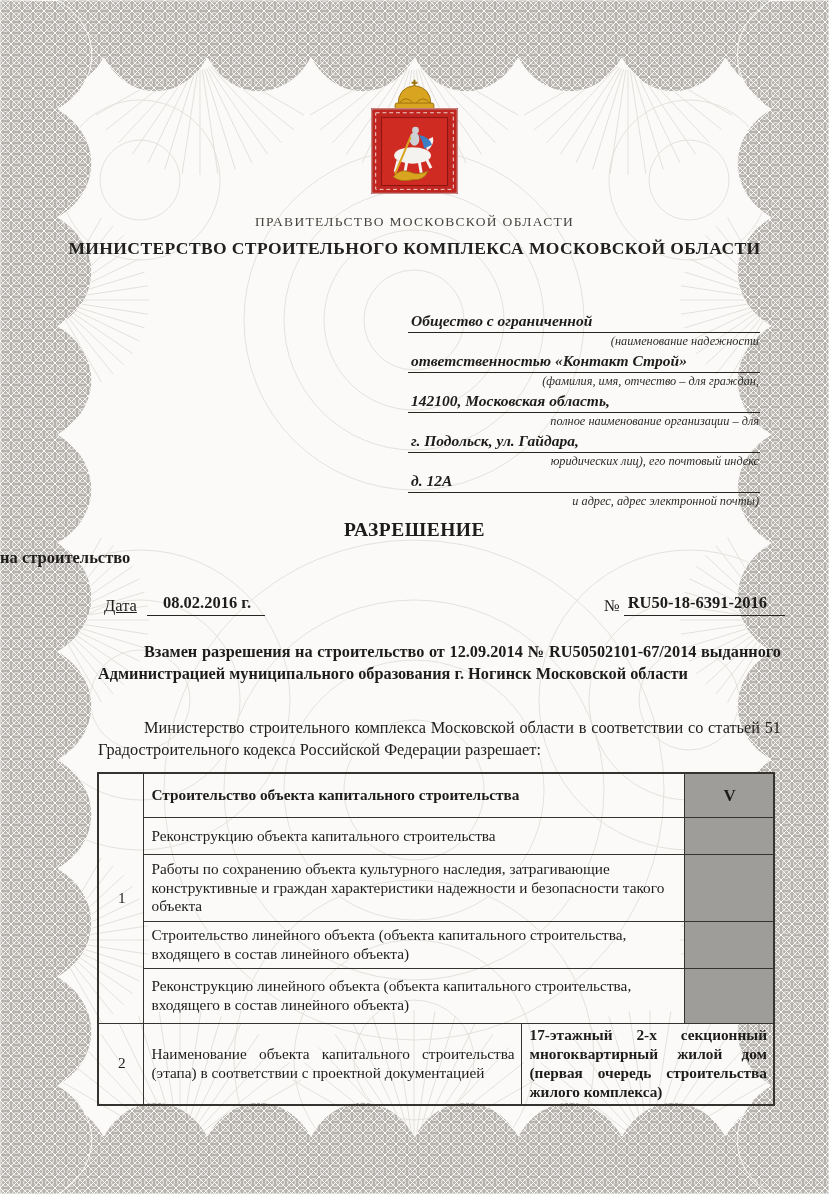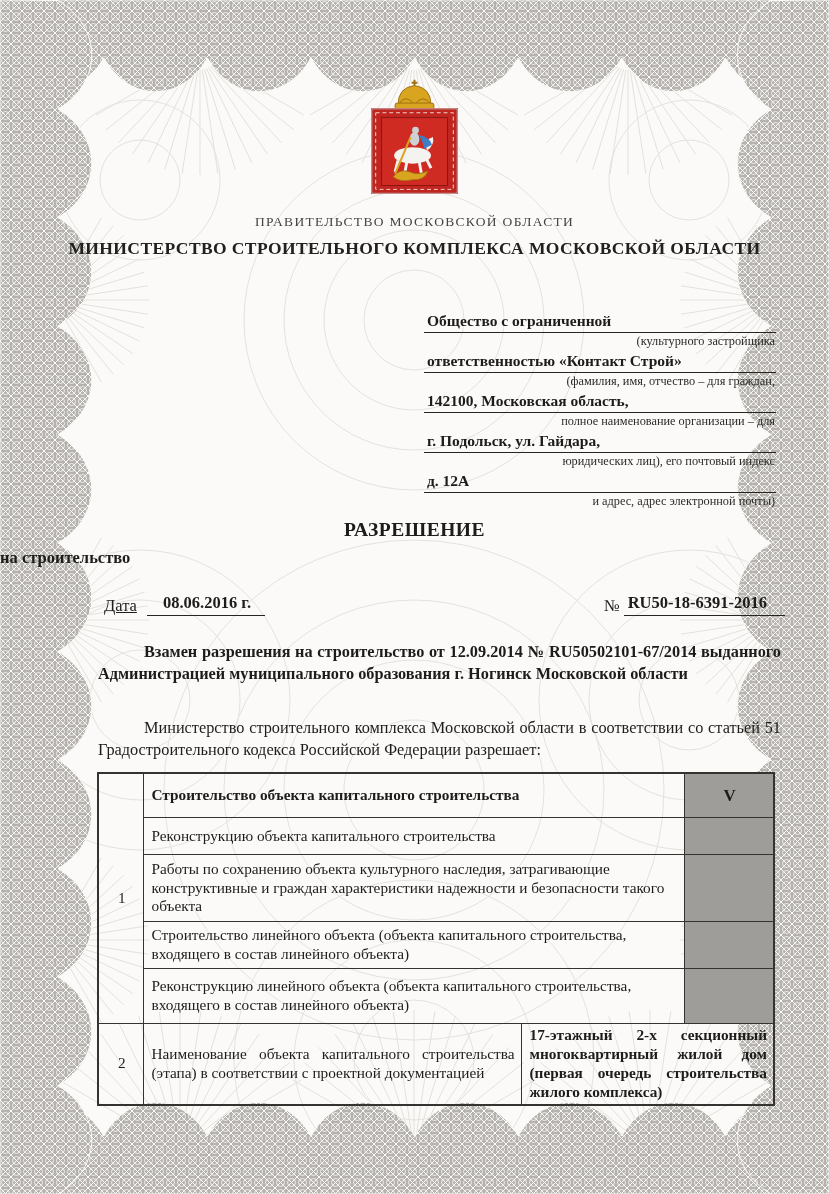--- a/index.html
+++ b/index.html
@@ -15,21 +15,21 @@
   #guilloche{position:absolute;left:0;top:0;z-index:0;}
   .content{position:absolute;left:0;top:0;width:100%;height:100%;z-index:1;}
 
   .emblem{position:absolute;left:366px;top:78px;width:97px;height:118px;}
 
   .gov-line{position:absolute;top:214px;left:0;width:100%;text-align:center;
     font-size:13.5px;letter-spacing:1.3px;color:#454440;}
   .ministry-line{position:absolute;top:238px;left:50px;width:729px;text-align:center;
     font-size:17.5px;font-weight:bold;letter-spacing:.4px;color:#21201e;}
 
-  .fields{position:absolute;left:424px;top:311px;width:352px;}
+  .fields{position:absolute;left:408px;top:311px;width:352px;font-style:italic;}
   .field-value{font-weight:bold;font-size:15.5px;line-height:19px;
     border-bottom:1.6px solid #26251f;padding:0 0 2px 3px;white-space:nowrap;}
   .field-caption{font-size:12.3px;line-height:13px;text-align:right;
     color:#2c2b28;padding:2px 1px 3px 0;}
 
   .doc-title{position:absolute;top:519px;left:0;width:100%;text-align:center;
     font-size:19.5px;font-weight:bold;letter-spacing:.5px;}
   .doc-subtitle{position:absolute;top:548px;left:0;width:100%;
     font-size:16.5px;font-weight:bold;}
 
@@ -329,21 +329,21 @@
 
       <path d="M28 101 q7 -9 17 -5 q9 4 19 -1 q-4 10 -16 9 q-13 3 -20 -3 Z" fill="#d9a520" stroke="#9c7110" stroke-width="0.8"></path>
     </svg>
 
     <div class="gov-line">ПРАВИТЕЛЬСТВО МОСКОВСКОЙ ОБЛАСТИ</div>
     <div class="ministry-line">МИНИСТЕРСТВО СТРОИТЕЛЬНОГО КОМПЛЕКСА МОСКОВСКОЙ ОБЛАСТИ</div>
 
     <div class="fields">
       <div class="field">
         <div class="field-value">Общество с ограниченной</div>
-        <div class="field-caption">(культурного застройщика</div>
+        <div class="field-caption">(наименование надежности</div>
       </div>
       <div class="field">
         <div class="field-value">ответственностью «Контакт Строй»</div>
         <div class="field-caption">(фамилия, имя, отчество – для граждан,</div>
       </div>
       <div class="field">
         <div class="field-value">142100, Московская область,</div>
         <div class="field-caption">полное наименование организации – для</div>
       </div>
       <div class="field">
@@ -355,21 +355,21 @@
         <div class="field-caption">и адрес, адрес электронной почты)</div>
       </div>
     </div>
 
     <div class="doc-title">РАЗРЕШЕНИЕ</div>
     <div class="doc-subtitle">на строительство</div>
 
     <div class="date-row">
       <div class="date-group">
         <span class="date-label">Дата</span>
-        <span class="uline">08.06.2016 г.</span>
+        <span class="uline">08.02.2016 г.</span>
       </div>
       <div class="num-group">
         <span class="num-label">№</span>
         <span class="uline num">RU50-18-6391-2016</span>
       </div>
     </div>
 
     <div class="para para-1">Взамен разрешения на строительство от 12.09.2014  № RU50502101-67/2014 выданного Администрацией муниципального образования г. Ногинск Московской области</div>
     <div class="para para-2">Министерство строительного комплекса Московской области в соответствии со статьей 51 Градостроительного кодекса Российской Федерации разрешает:</div>
 

